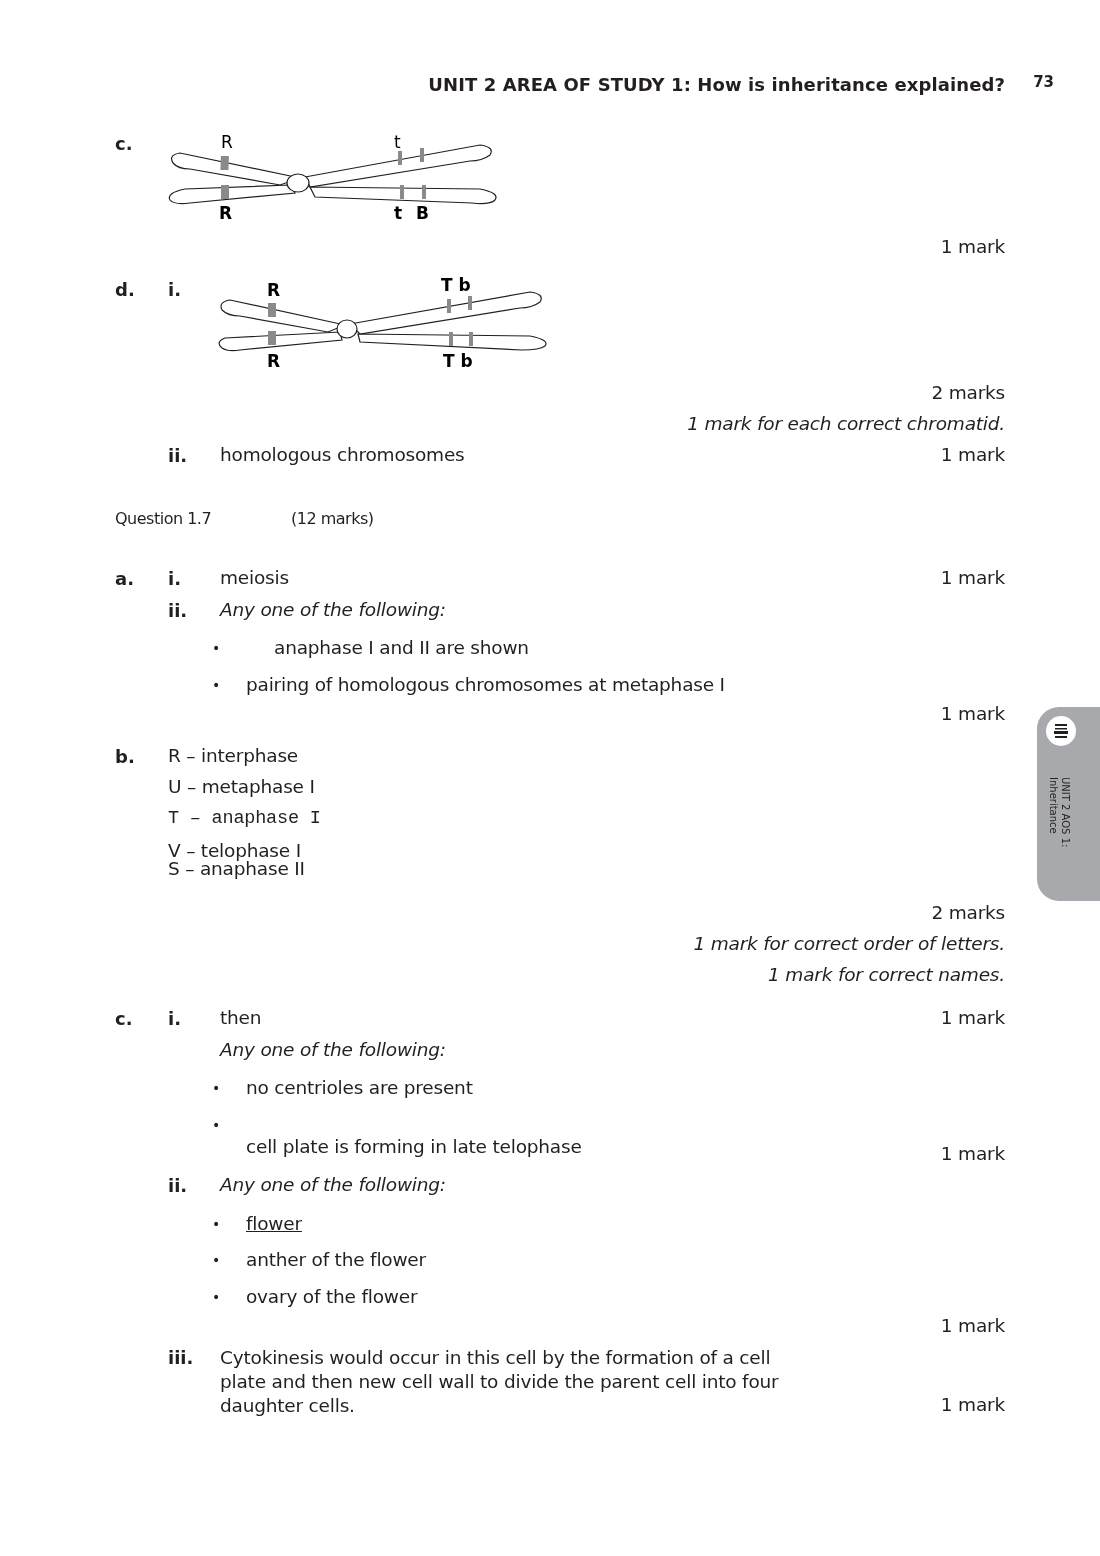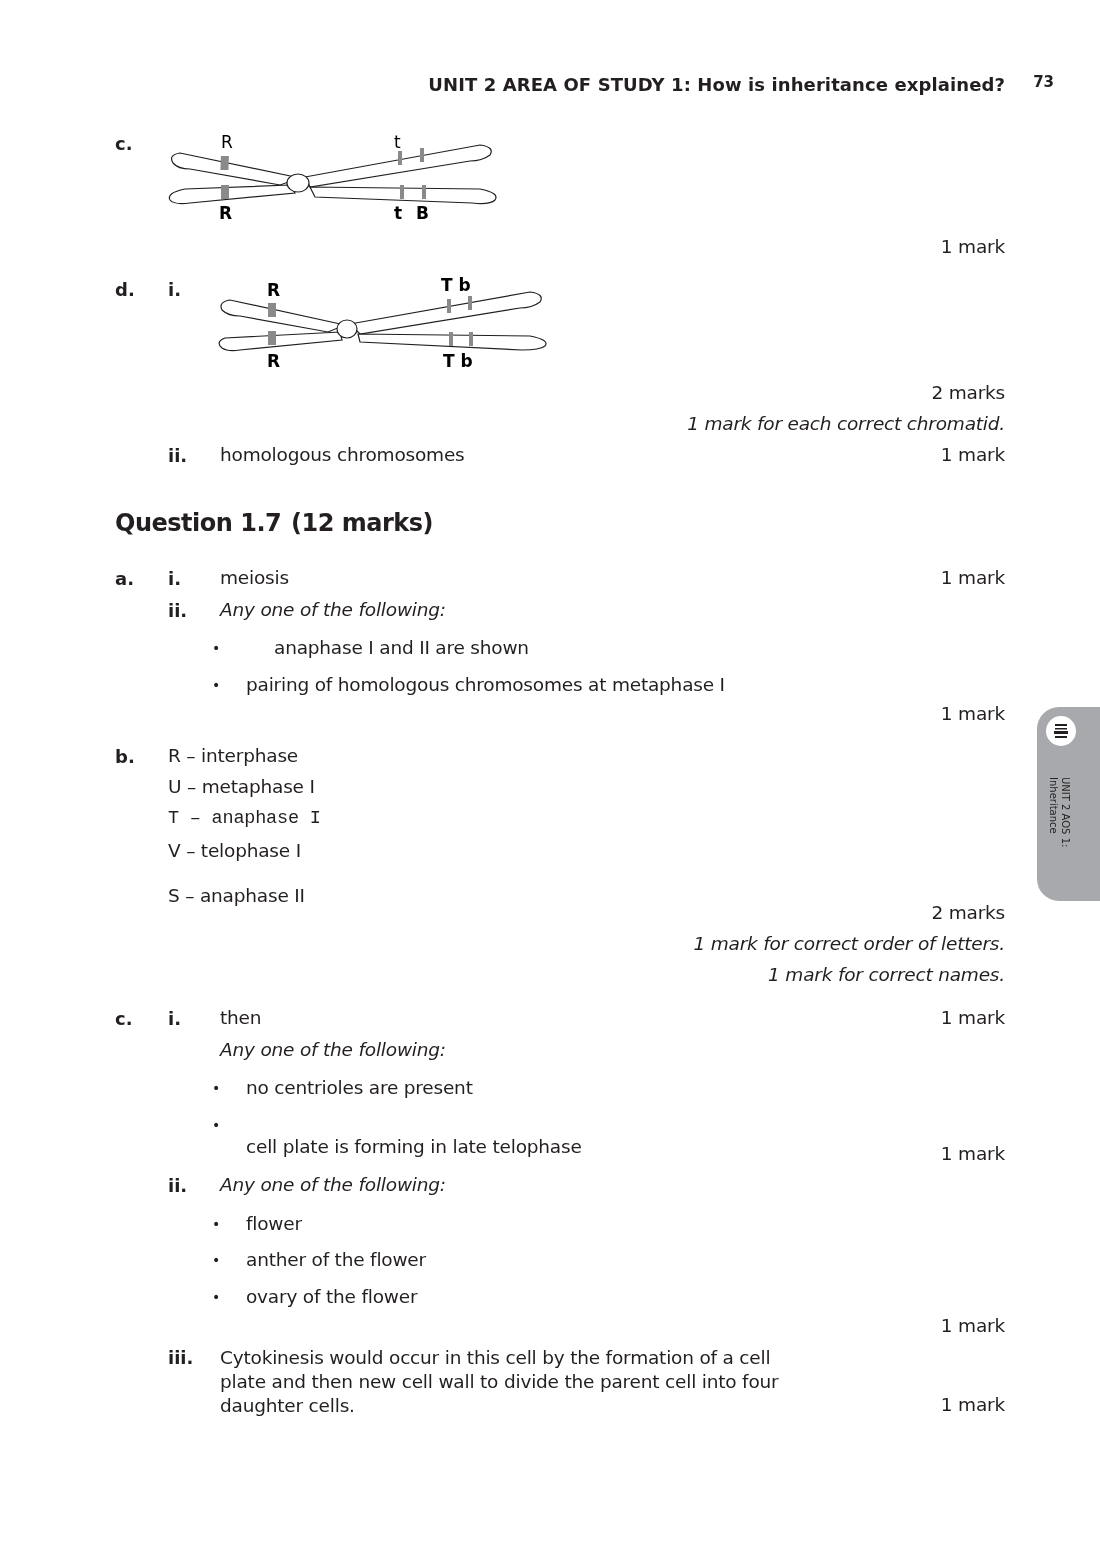--- a/index.html
+++ b/index.html
@@ -6,21 +6,21 @@
   body { width: 1100px; height: 1556px; position: relative; overflow: hidden;
          font-family: "DejaVu Sans", sans-serif; color: #231f20; }
   .abs { position: absolute; }
   .hdr { top: 74px; right: 95px; font-size: 18px; font-weight: bold; letter-spacing: 0.1px; }
   .pgnum { top: 73px; right: 46px; font-size: 15px; font-weight: bold; }
   .lbl { font-weight: bold; font-size: 18px; }
   .txt { font-size: 18.5px; font-weight: normal; letter-spacing: -0.2px; color: #231f20; }
   .it { font-style: italic; }
   .mark { right: 95px; font-size: 18.5px; text-align: right; white-space: nowrap; }
   .bullet { font-size: 14px; }
-  .qhead { font-size: 24px; font-weight: bold; letter-spacing: -0.5px; }
+  .qhead { font-size: 16px; font-weight: normal; letter-spacing: -0.5px; }
   .tab { position: absolute; left: 1037px; top: 707px; width: 80px; height: 194px;
          background: #a7a9ac; border-radius: 22px 0 0 22px; }
   .tab-logo { position: absolute; left: 9px; top: 9px; width: 30px; height: 30px;
               border-radius: 50%; background: #ffffff; display: flex; align-items: center; justify-content: center;
               font-size: 12px; font-weight: bold; color: #231f20; }
   .tab-text { position: absolute; left: 10px; top: 70px; writing-mode: vertical-rl;
               font-size: 10px; line-height: 12px; color: #231f20; }
   svg text { font-family: "DejaVu Sans", sans-serif; }
 </style>
 </head>
@@ -116,40 +116,40 @@
 <div class="abs txt" style="left:246px; top:637px;margin-left:28px;">anaphase I and II are shown</div>
 <div class="abs bullet" style="left:212px; top:677px;">•</div>
 <div class="abs txt" style="left:246px; top:674px;">pairing of homologous chromosomes at metaphase I</div>
 <div class="abs mark txt" style="top:703px;">1 mark</div>
 
 <div class="abs lbl" style="left:115px; top:746px;">b.</div>
 <div class="abs txt" style="left:168px; top:745px;">R – interphase</div>
 <div class="abs txt" style="left:168px; top:776px;">U – metaphase I</div>
 <div class="abs txt" style="left:168px; top:808px;font-family:Liberation Mono, monospace;">T – anaphase I</div>
 <div class="abs txt" style="left:168px; top:840px;text-align:right;">V – telophase I</div>
-<div class="abs txt" style="left:168px; top:885px;">S – anaphase II</div>
+<div class="abs txt" style="left:168px; top:858px;">S – anaphase II</div>
 <div class="abs mark txt" style="top:902px;">2 marks</div>
 <div class="abs mark txt it" style="top:933px;">1 mark for correct order of letters.</div>
 <div class="abs mark txt it" style="top:964px;">1 mark for correct names.</div>
 
 <div class="abs lbl" style="left:115px; top:1008px;">c.</div>
 <div class="abs lbl" style="left:168px; top:1008px;">i.</div>
 <div class="abs txt" style="left:220px; top:1007px;">then</div>
 <div class="abs mark txt" style="top:1007px;">1 mark</div>
 <div class="abs txt it" style="left:220px; top:1039px;">Any one of the following:</div>
 <div class="abs bullet" style="left:212px; top:1080px;">•</div>
 <div class="abs txt" style="left:246px; top:1077px;">no centrioles are present</div>
 <div class="abs bullet" style="left:212px; top:1117px;">•</div>
 <div class="abs txt" style="left:246px; top:1114px;margin-top:22px;">cell plate is forming in late telophase</div>
 <div class="abs mark txt" style="top:1143px;">1 mark</div>
 
 <div class="abs lbl" style="left:168px; top:1175px;">ii.</div>
 <div class="abs txt it" style="left:220px; top:1174px;">Any one of the following:</div>
 <div class="abs bullet" style="left:212px; top:1216px;">•</div>
-<div class="abs txt" style="left:246px; top:1213px;">flower</div>
+<div class="abs txt" style="left:246px; top:1213px;text-decoration:underline;">flower</div>
 <div class="abs bullet" style="left:212px; top:1252px;">•</div>
 <div class="abs txt" style="left:246px; top:1249px;">anther of the flower</div>
 <div class="abs bullet" style="left:212px; top:1289px;">•</div>
 <div class="abs txt" style="left:246px; top:1286px;">ovary of the flower</div>
 <div class="abs mark txt" style="top:1315px;">1 mark</div>
 
 <div class="abs lbl" style="left:168px; top:1347px;">iii.</div>
 <div class="abs txt" style="left:220px; top:1346px; line-height:24px;">
   <div>Cytokinesis would occur in this cell by the formation of a cell</div>
   <div>plate and then new cell wall to divide the parent cell into four</div>

